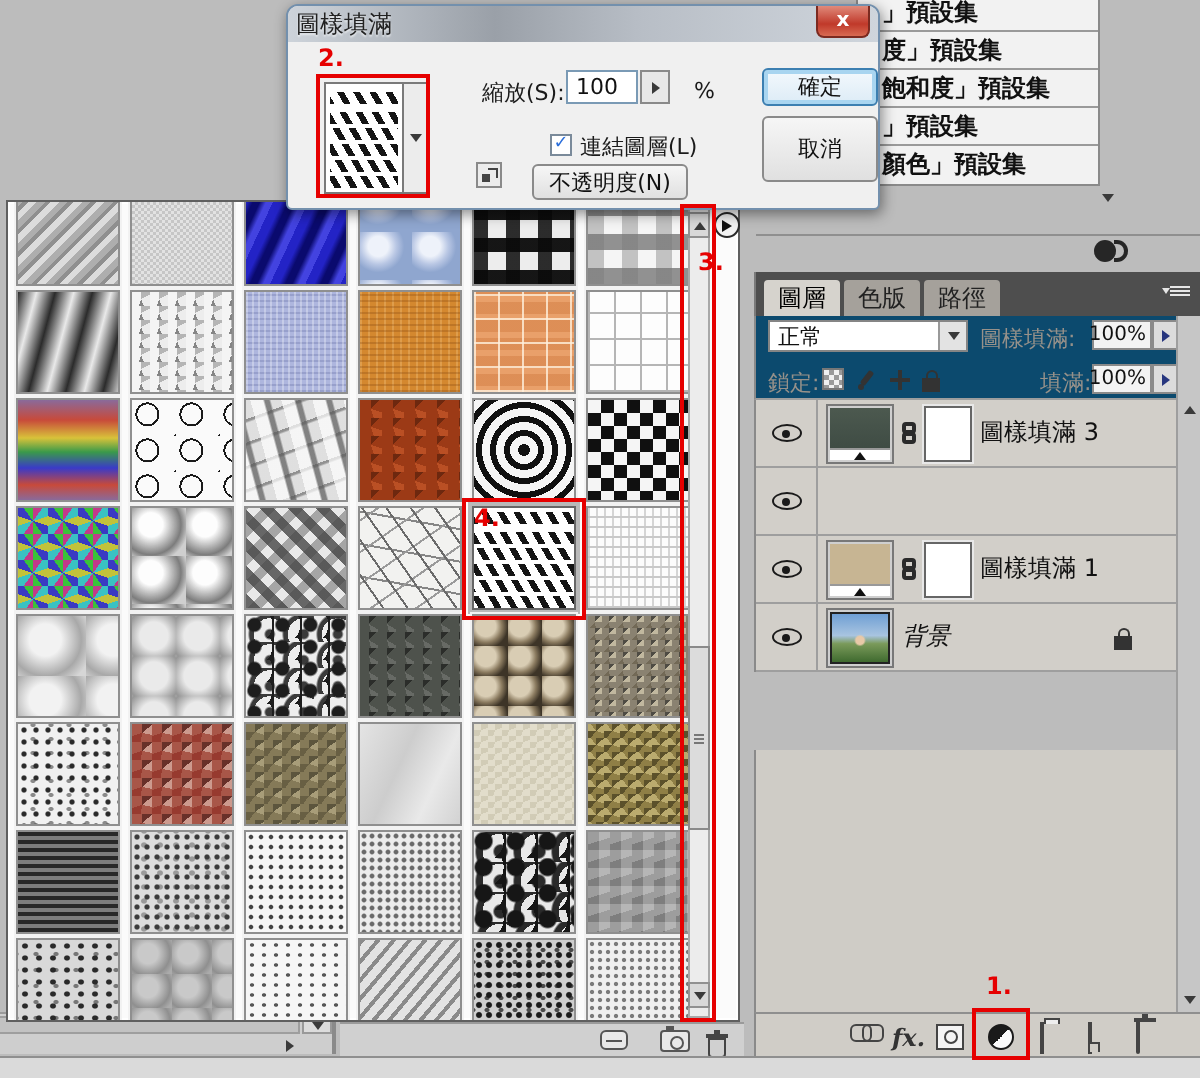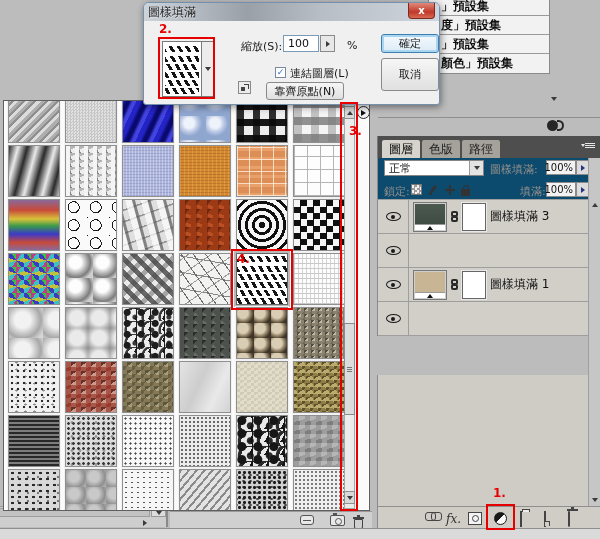--- a/index.html
+++ b/index.html
@@ -157,21 +157,21 @@
 .t-photo{background-image:radial-gradient(circle at 50% 55%,#e8c9a8 0 2px,transparent 3px),linear-gradient(180deg,#6f9fd4 0%,#a8c4e0 45%,#7a9a5a 62%,#3f6a2f 100%)}
 #layers-empty{position:absolute;left:377px;top:375px;width:211px;height:131px;background:#cfccc6;border-left:1px solid #8a8a8a;z-index:9}
 #lp-scrollstrip{position:absolute;left:588px;top:158px;width:12px;height:348px;background:#c6c6c6;border-left:1px solid #9e9e9e;z-index:10}
 #lp-scrollstrip .tri-up{position:absolute;left:3px;top:45px}
 #lp-scrollstrip .tri-down{position:absolute;left:3px;bottom:4px}
 #layerbar{position:absolute;left:377px;top:506px;width:223px;height:22px;background:#d0cdc7;border-top:1px solid #8f8f8f;border-left:1px solid #8a8a8a;z-index:10}
 .lbicon{position:absolute;top:5px}
 .linkicon{width:17px;height:9px;position:relative}
 .linkicon::before,.linkicon::after{content:'';position:absolute;top:0;width:9px;height:7px;border:1.5px solid #444;border-radius:3px}
 .linkicon::before{left:0}.linkicon::after{left:6px}
-.fxicon{font-family:"DejaVu Serif",serif;font-style:italic;font-weight:normal;font-size:12px;color:#333;line-height:1}
+.fxicon{font-family:"DejaVu Serif",serif;font-style:italic;font-weight:bold;font-size:12px;color:#333;line-height:1}
 .maskicon{width:14px;height:13px;border:1px solid #444;background:#f4f4f4;display:flex;align-items:center;justify-content:center}
 .maskicon i{width:7px;height:7px;border:1px solid #444;border-radius:50%}
 .halficon{width:13px;height:13px;border:1px solid #1a1a1a;border-radius:50%;background:linear-gradient(135deg,#1a1a1a 50%,#fafafa 50%)}
 .foldericon{width:15px;height:10px;border:1px solid #444;background:#eee;position:relative;margin-top:2px}
 .foldericon::before{content:'';position:absolute;left:1px;top:-3px;width:6px;height:2px;border:1px solid #444;border-bottom:none;background:#eee}
 .newicon{width:12px;height:12px;border:1px solid #444;background:#f4f4f4;position:relative}
 .newicon::before{content:'';position:absolute;left:0;bottom:0;width:4px;height:4px;background:#d0cdc7;border-top:1px solid #444;border-right:1px solid #444}
 .trash{position:relative;width:9px;height:10px;border:1px solid #444;border-radius:0 0 2px 2px;margin-top:3px}
 .trash::before{content:'';position:absolute;top:-3px;left:-2px;width:11px;height:2px;background:#444}
 .trash::after{content:'';position:absolute;top:-5px;left:2px;width:3px;height:2px;background:#444}
@@ -257,20 +257,21 @@
 <div class="sbbtn" style="top:491px">
     <i class="tri-down"></i>
   </div>
 <div id="pmenu-btn">
     <b></b>
   </div>
 
 <div id="presetmenu">
     <div class="pmrow">」預設集</div>
     <div class="pmrow">度」預設集</div>
+    <div class="pmrow">飽和度」預設集</div>
     <div class="pmrow">」預設集</div>
     <div class="pmrow">顏色」預設集</div>
   </div>
 <i id="preset-scrolldown" class="tri-down"></i>
 <div id="adj-divider"></div>
 <div id="adj-circles">
     <span class="c1"></span>
     <span class="c2"></span>
   </div>
 
@@ -350,20 +351,27 @@
           <i></i>
         </span>
         <div class="mask"></div>
         <span class="lname">圖樣填滿 1</span>
       </div>
     </div>
     <div class="lrow">
       <div class="eyecell">
         <span class="eye"></span>
       </div>
+      <div class="lbody">
+        <div class="thwrap">
+          <div class="th tall t-photo"></div>
+        </div>
+        <span class="lname it">背景</span>
+        <span class="padlock lockright"></span>
+      </div>
     </div>
   </div>
 <div id="layers-empty"></div>
 <div id="lp-scrollstrip">
     <i class="tri-up"></i>
     <i class="tri-down"></i>
   </div>
 <div id="layerbar">
   <span class="lbicon linkicon" style="left:47px"></span>
   <span class="lbicon fxicon" style="left:68px;top:6px">fx.</span>
@@ -409,21 +417,21 @@
     </div>
   <div id="dlg-spin">
       <i class="tri-right"></i>
     </div>
   <span class="dlg-label" style="left:203px;top:36px">%</span>
   <div id="btn-ok" class="winbtn">確定</div>
   <div id="btn-cancel" class="winbtn">取消</div>
   <div id="dlg-check">✓</div>
   <span class="dlg-label" style="left:146px;top:63px">連結圖層(L)</span>
   <div id="dlg-cornericon"></div>
-  <div id="btn-snap" class="winbtn">靠齊原點(N)</div>
+  <div id="btn-snap" class="winbtn">不透明度(N)</div>
 </div>
 
 <span class="redlabel" style="left:159px;top:22px">2.</span>
 <div class="redbox" style="left:158px;top:37px;width:57px;height:62px"></div>
 <div class="redbox" style="left:340px;top:102px;width:18px;height:409px"></div>
 <span class="redlabel" style="left:349px;top:124px">3.</span>
 <div class="redbox" style="left:231px;top:249px;width:62px;height:61px"></div>
 <span class="redlabel" style="left:237px;top:252px">4.</span>
 <span class="redlabel" style="left:493px;top:486px">1.</span>
 <div class="redbox" style="left:486px;top:504px;width:29px;height:26px"></div>

